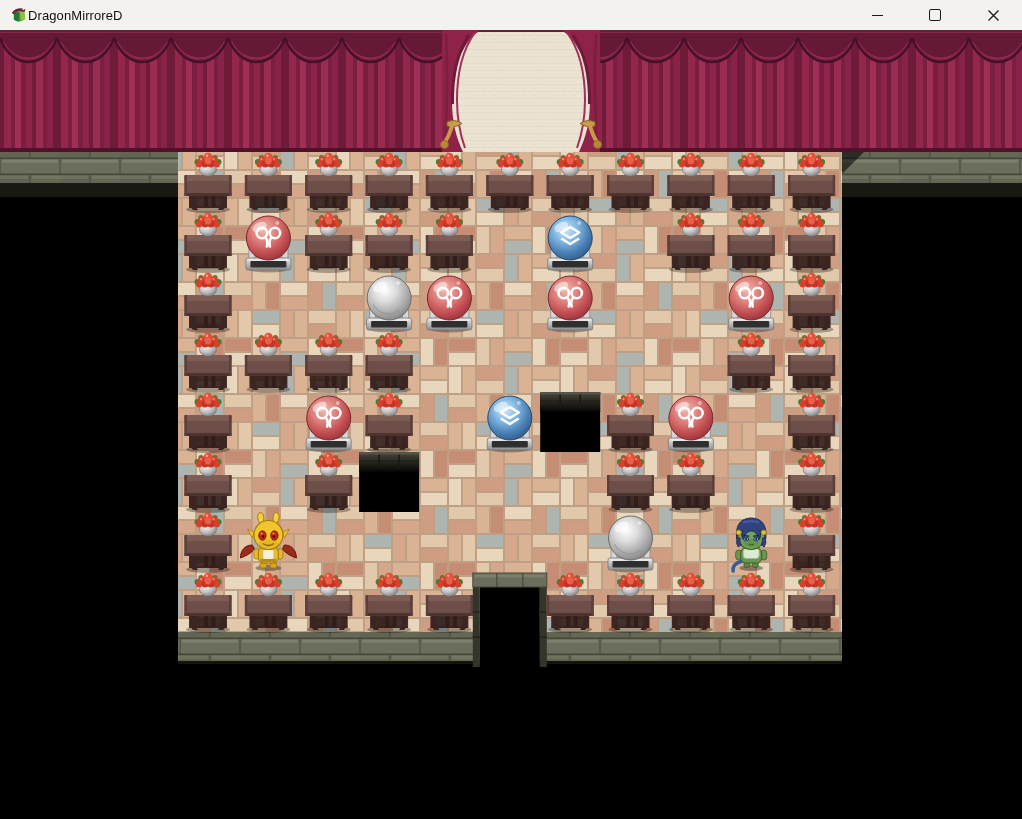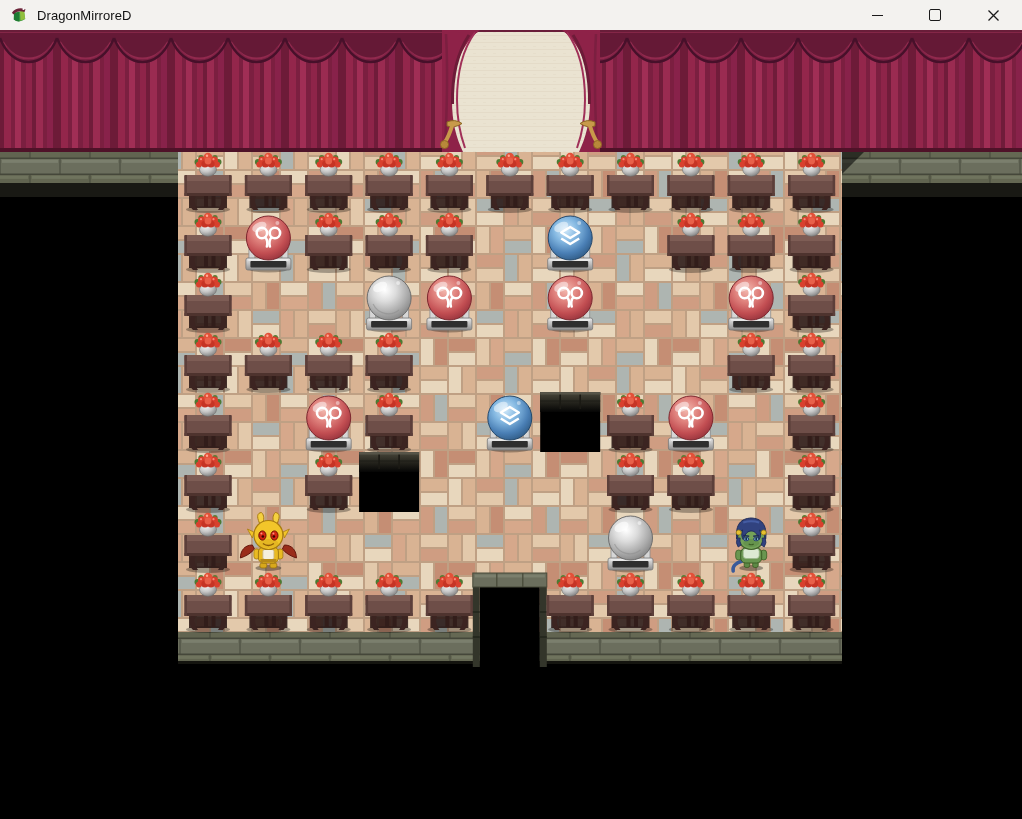--- a/index.html
+++ b/index.html
@@ -1,20 +1,20 @@
 <!DOCTYPE html>
 <html><head>
 <meta charset="utf-8">
 <style>
   html,body{margin:0;padding:0;background:#000;}
   body{width:1022px;height:819px;overflow:hidden;font-family:"Liberation Sans",sans-serif;}
   .window{width:1022px;height:819px;display:flex;flex-direction:column;background:#000;}
   .titlebar{height:30px;flex:0 0 30px;background:#f3f2ef;display:flex;align-items:center;user-select:none;}
   .app-icon{width:18px;height:18px;margin-left:10px;display:inline-flex;}
-  .title{margin-left:9px;font-size:13px;color:#111;letter-spacing:.1px;}
+  .title{font-size:13px;color:#111;letter-spacing:.1px;}
   .controls{margin-left:auto;display:flex;height:100%;}
   .ctl{width:58px;height:100%;display:flex;align-items:center;justify-content:center;cursor:default;}
   .min-glyph{display:block;width:11px;height:0;border-top:1.4px solid #1a1a1a;}
   .max-glyph{display:block;width:10px;height:10px;border:1.3px solid #1a1a1a;border-radius:2px;}
   .game-wrap{flex:1 1 auto;line-height:0;}
 </style>
 </head>
 <body>
 
 <div class="window">

